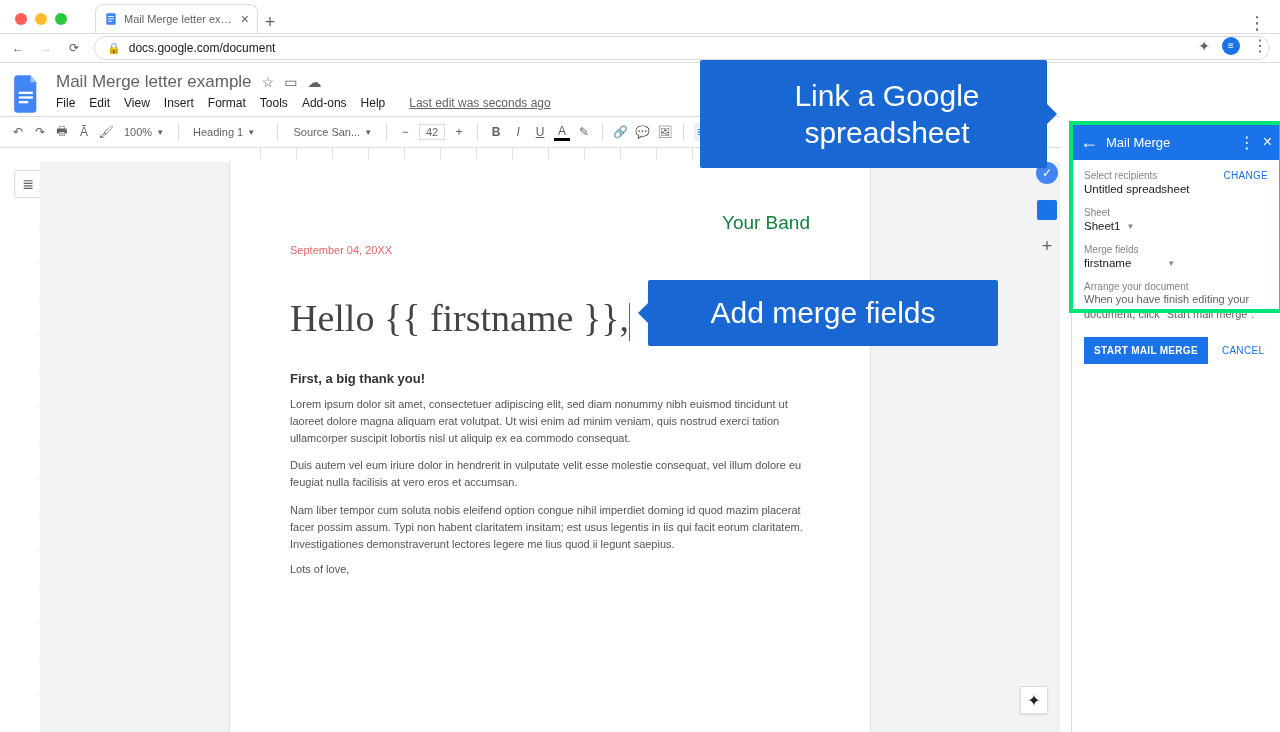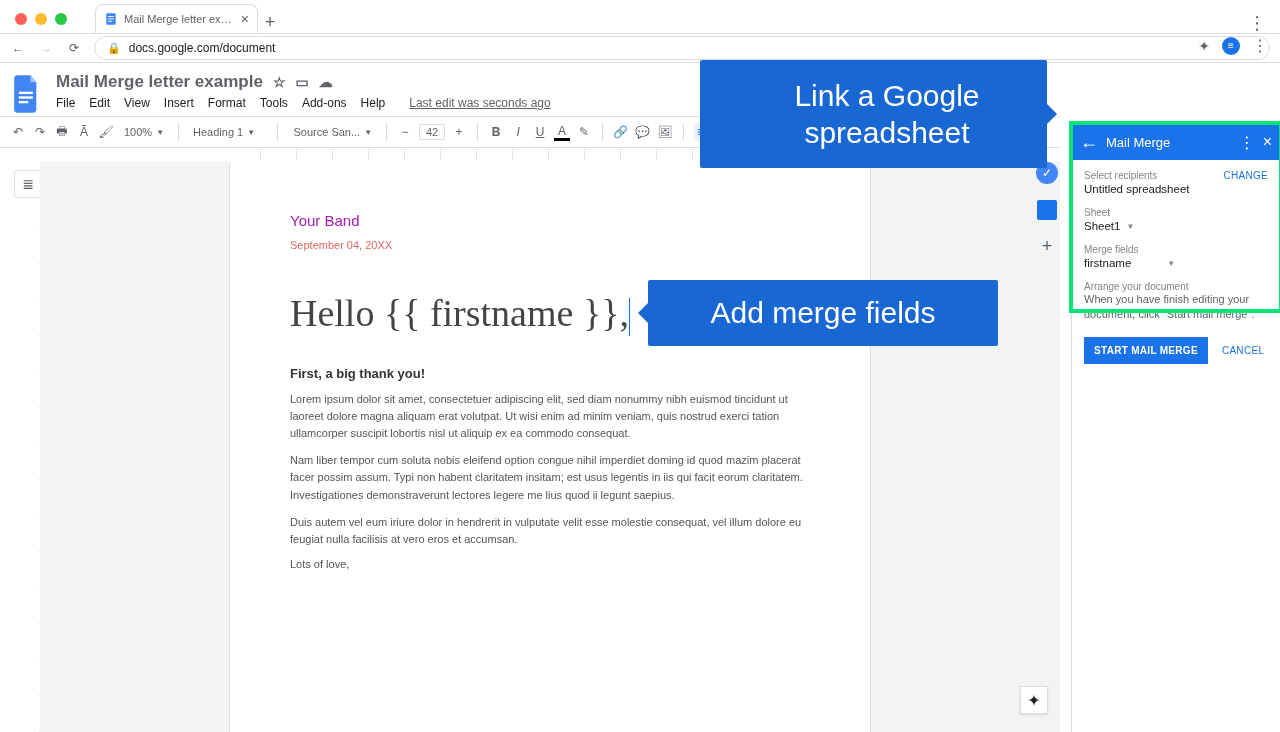--- a/index.html
+++ b/index.html
@@ -26,21 +26,21 @@
   .omnibox .url { font-size: 12px; color:#202124;}
   .right-icons { position:absolute; top: 36px; right: 12px; display:flex; gap:12px; align-items:center;}
   .ext-badge { width:18px; height:18px; border-radius:50%; background:#1a73e8; color:#fff; font-size:10px; display:flex;align-items:center;justify-content:center;}
   .more-dots-top { position:absolute; top:12px; right:14px; font-size:18px; color:#5f6368;}
 
   
   .docs-area { position: absolute; top: 62px; left: 0; right: 0; bottom: 0; }
   .docs-logo { position: absolute; top: 12px; left: 12px; width: 30px; height: 40px; display:flex; align-items:center; justify-content:center;}
   .docs-logo svg { width: 28px; height: 38px; }
 
-  .title-row { position: absolute; top: 10px; left: 56px; display: flex; align-items: center; gap: 10px; font-weight: bold; }
+  .title-row { position: absolute; top: 10px; left: 56px; display: flex; align-items: center; gap: 10px; }
   .doc-title { font-size: 17px; color: #5f6368; }
   .title-icon { color:#5f6368; font-size:14px; }
 
   .menu-row { position: absolute; top: 34px; left: 56px; display: flex; gap: 14px; font-size: 12px; color:#202124;}
   .menu-row .edit-status { color:#5f6368; text-decoration: underline; margin-left: 10px;}
 
   .toolbar { position: absolute; top: 54px; left: 0; right: 220px; height: 30px; border-top:1px solid #dadce0; border-bottom:1px solid #dadce0;
              display: flex; align-items: center; padding: 0 10px; gap: 6px; font-size: 12px; color:#5f6368;}
   .tb-sep { width:1px; height:18px; background:#dadce0; margin:0 4px;}
   .tb-btn { min-width:16px; text-align:center; }
@@ -50,21 +50,21 @@
   .align-group span.active { background:#e8f0fe; color:#1a73e8; padding:2px 3px; border-radius:2px;}
 
   
   .ruler { position:absolute; top:86px; left:260px; right:480px; height:12px;
            background: repeating-linear-gradient(90deg, #bbb 0 1px, transparent 1px 36px); opacity:.4;}
   .ruler-side { position:absolute; top:100px; left:38px; width:10px; bottom:0;
            background: repeating-linear-gradient(0deg, #bbb 0 1px, transparent 1px 36px); opacity:.25;}
 
   .doc-canvas { position:absolute; top:100px; left:40px; right:220px; bottom:0; background:#f1f3f4; overflow:hidden;}
   .page { background:#fff; width:520px; margin: 0 auto; min-height: 620px; padding: 50px 60px 30px 60px; box-shadow: 0 0 0 1px #e0e0e0; position:relative;}
-  .page .logo-line { font-size: 15px; color:#a21caf; }
+  .page .logo-line { font-size: 19px; color:#15803d;text-align:right; }
   .page .date-line { font-size: 11px; color:#e06666; margin-top: 10px; }
   .page h1 { font-family: Georgia, serif; font-weight: 400; font-size: 38px; color:#444; margin: 40px 0 30px 0;}
   .page h1 .cursor { border-left: 1px solid #1a73e8; display:inline-block; height: 38px; vertical-align: middle;}
   .page h3 { font-size: 13px; font-weight: bold; color:#333; margin: 20px 0 10px 0;}
   .page p { font-size: 11px; line-height: 1.55; color:#555; margin: 10px 0;}
   .page .signoff { font-size: 11px; color:#555; margin-top:10px;}
   .page .footer-name { font-size:11px; font-weight:bold; color:#555; margin-top: 90px;}
 
   .outline-btn { position:absolute; top:108px; left:14px; width:26px; height:26px; border:1px solid #dadce0; border-radius:3px;
                  display:flex; align-items:center; justify-content:center; color:#5f6368; font-size:14px;}
@@ -225,22 +225,22 @@
 
   <div class="outline-btn">≣</div>
 
   <div class="doc-canvas">
     <div class="page">
       <div class="logo-line">Your Band</div>
       <div class="date-line">September 04, 20XX</div>
       <h1><span>Hello {{ firstname }},</span><span class="cursor"></span></h1>
       <h3>First, a big thank you!</h3>
       <p>Lorem ipsum dolor sit amet, consectetuer adipiscing elit, sed diam nonummy nibh euismod tincidunt ut laoreet dolore magna aliquam erat volutpat. Ut wisi enim ad minim veniam, quis nostrud exerci tation ullamcorper suscipit lobortis nisl ut aliquip ex ea commodo consequat.</p>
+      <p>Duis autem vel eum iriure dolor in hendrerit in vulputate velit esse molestie consequat, vel illum dolore eu feugiat nulla facilisis at vero eros et accumsan.</p>
       <p>Nam liber tempor cum soluta nobis eleifend option congue nihil imperdiet doming id quod mazim placerat facer possim assum. Typi non habent claritatem insitam; est usus legentis in iis qui facit eorum claritatem. Investigationes demonstraverunt lectores legere me lius quod ii legunt saepius.</p>
-      <p>Duis autem vel eum iriure dolor in hendrerit in vulputate velit esse molestie consequat, vel illum dolore eu feugiat nulla facilisis at vero eros et accumsan.</p>
       <div class="signoff">Lots of love,</div>
     </div>
   </div>
 
   <div class="explore-btn">✦</div>
 
   <div class="side-icon" style="top:90px;"></div>
 
   <div class="sidebar">
     <div class="sb-highlight"></div>

